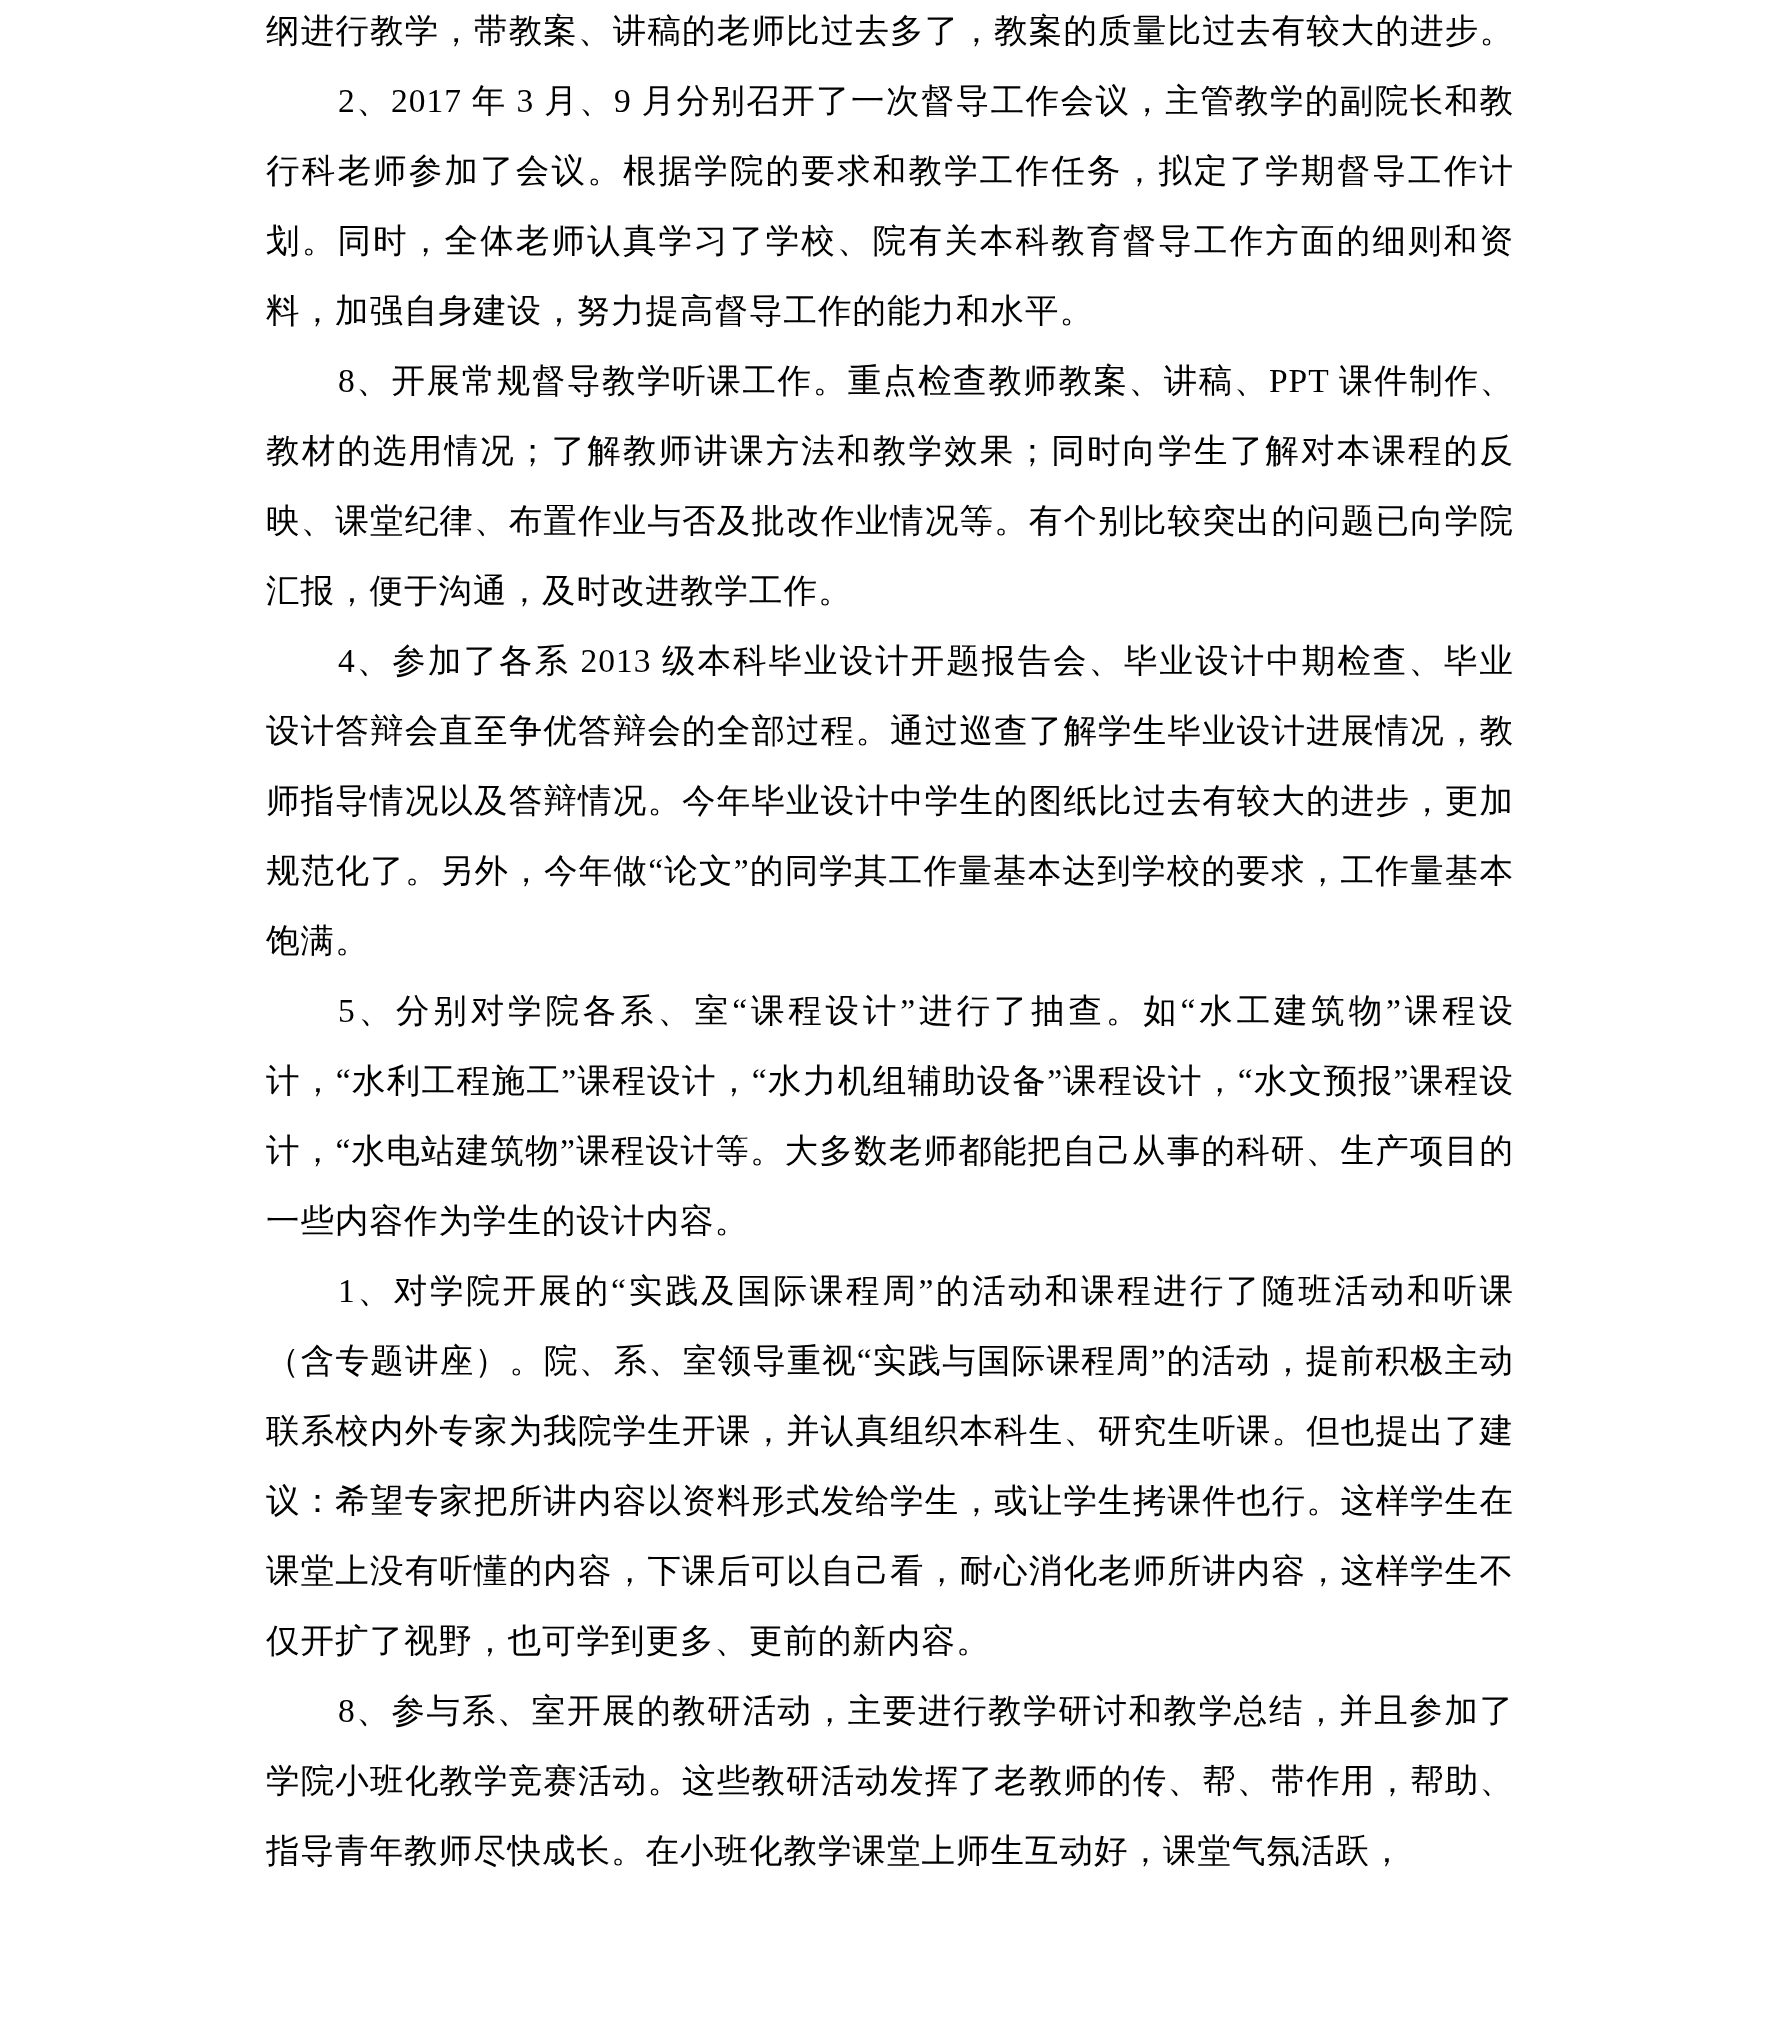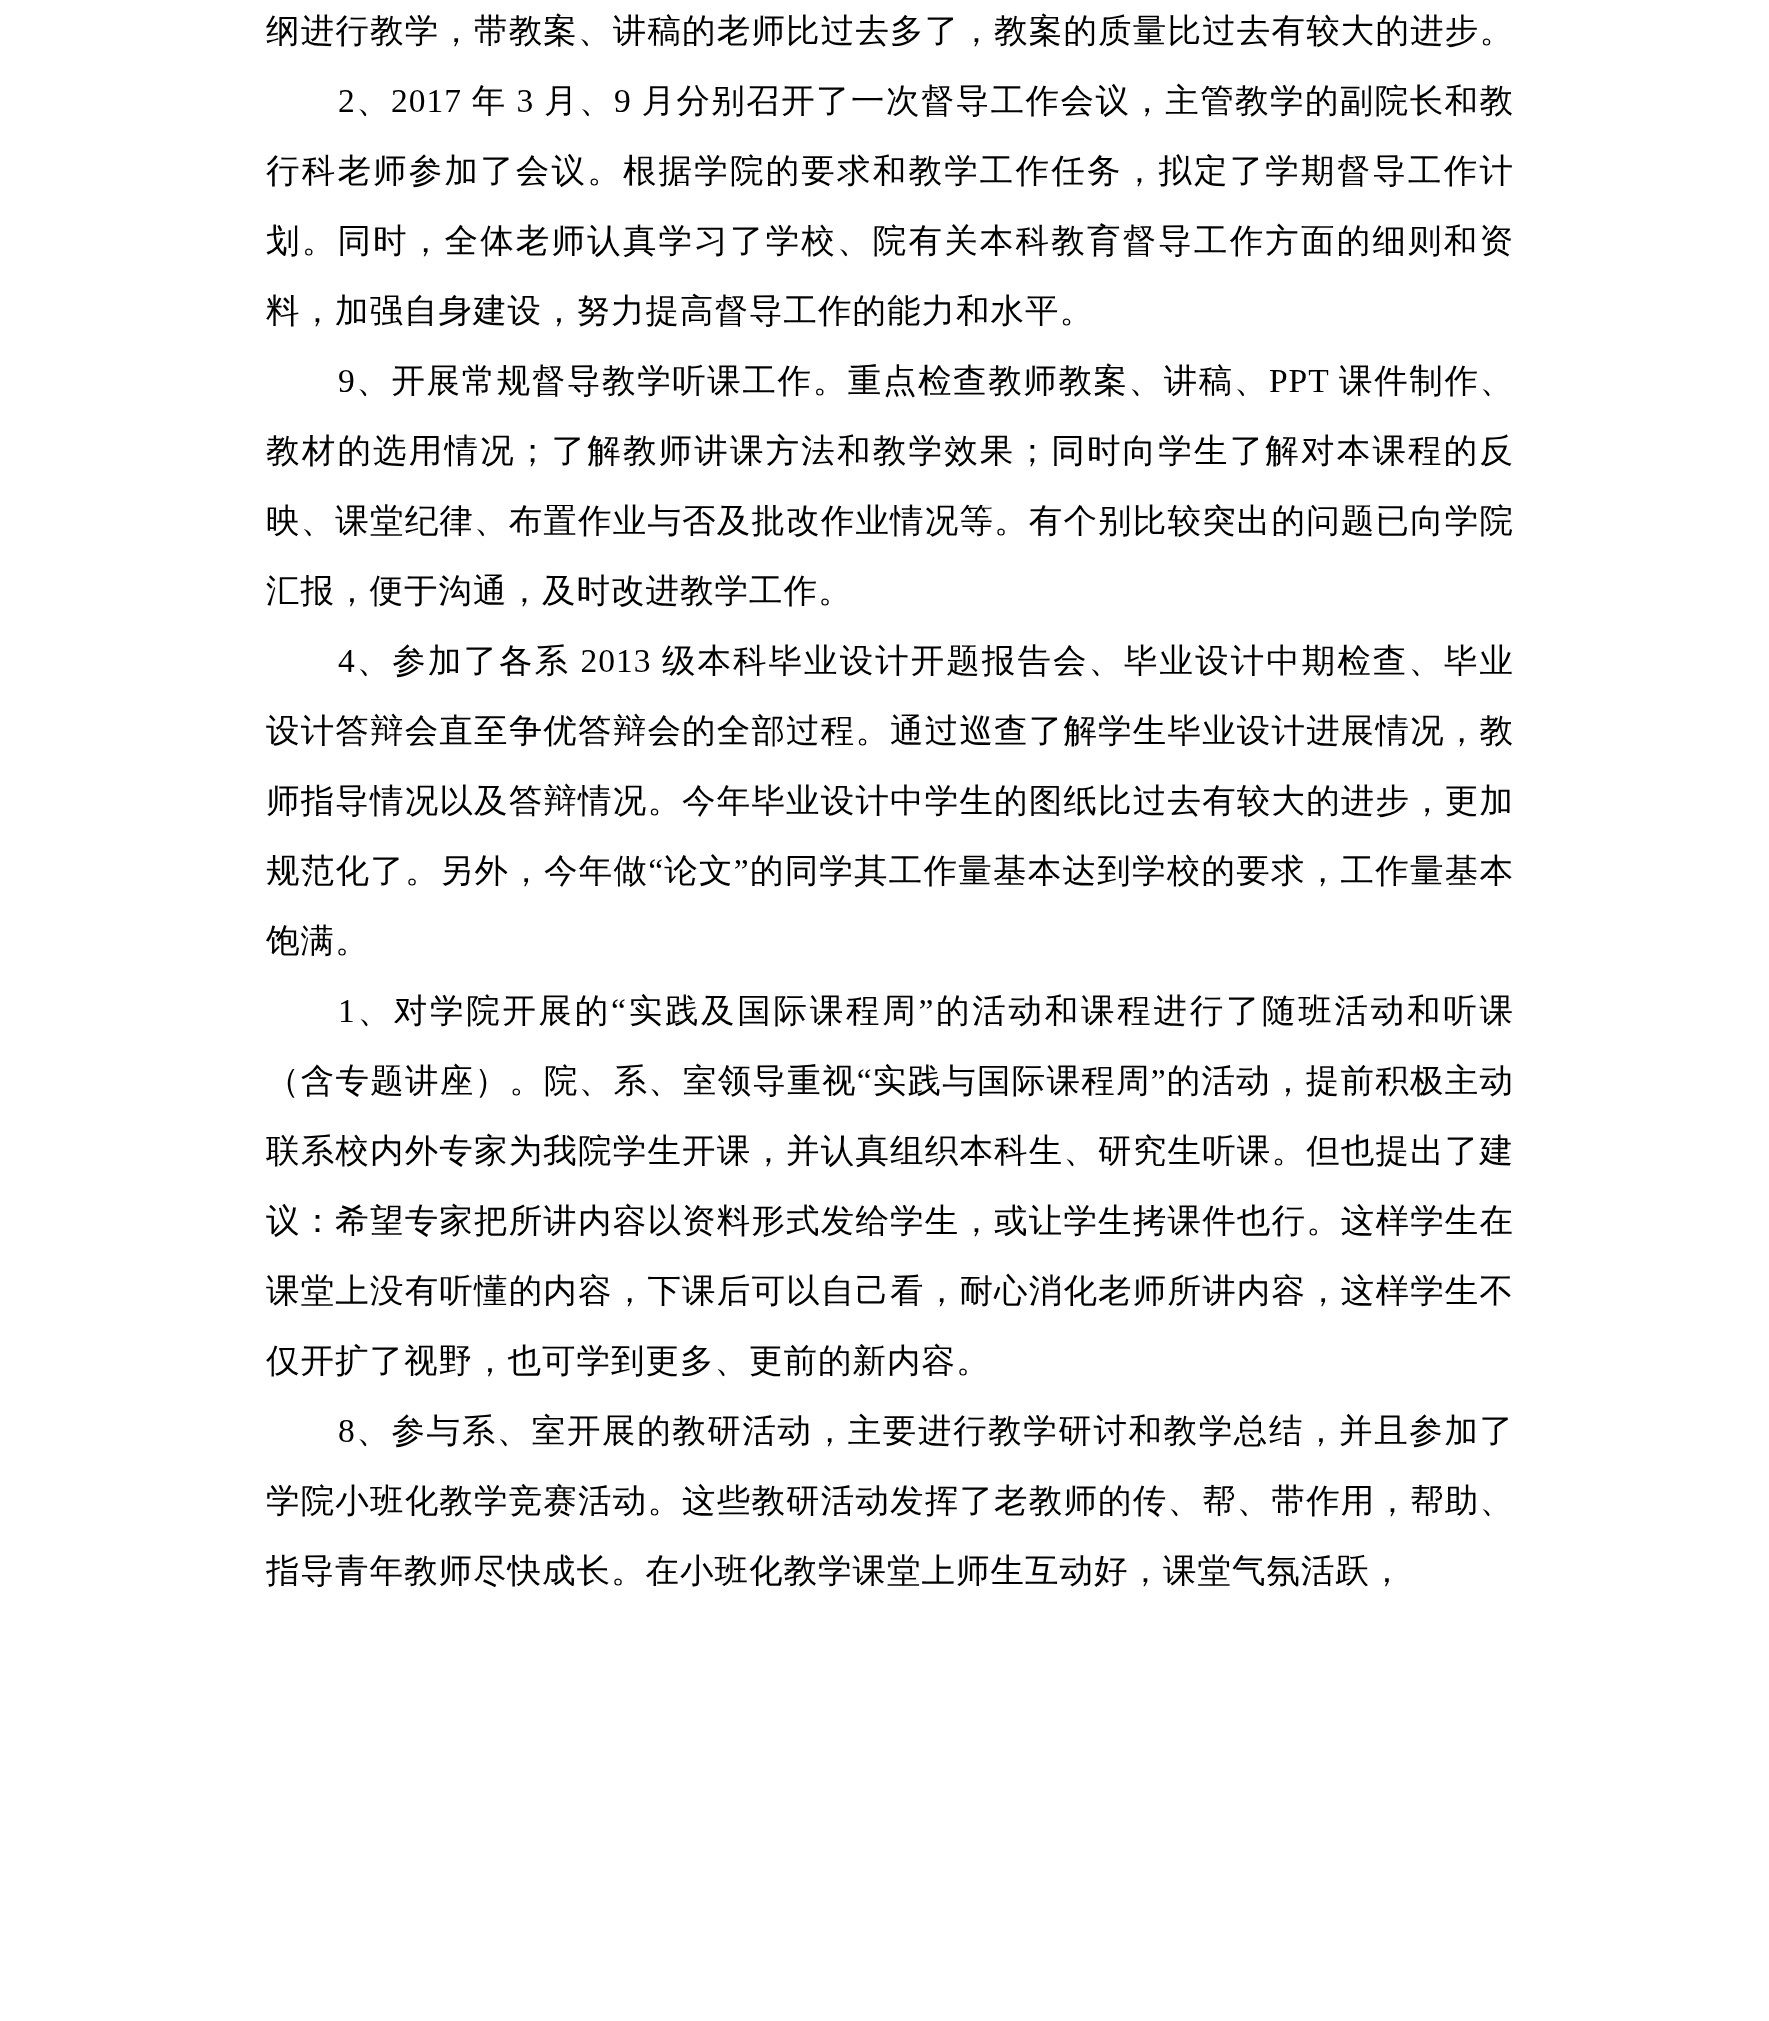--- a/index.html
+++ b/index.html
@@ -37,17 +37,18 @@
   .para-indent {
     text-indent: 72px;
   }
 </style>
 </head>
 <body>
 
 <div class="page">
   <p class="para-cont">纲进行教学，带教案、讲稿的老师比过去多了，教案的质量比过去有较大的进步。</p>
   <p class="para-indent">2、2017 年 3 月、9 月分别召开了一次督导工作会议，主管教学的副院长和教行科老师参加了会议。根据学院的要求和教学工作任务，拟定了学期督导工作计划。同时，全体老师认真学习了学校、院有关本科教育督导工作方面的细则和资料，加强自身建设，努力提高督导工作的能力和水平。</p>
-  <p class="para-indent">9、开展常规督导教学听课工作。重点检查教师教案、讲稿、PPT 课件制作、教材的选用情况；了解教师讲课方法和教学效果；同时向学生了解对本课程的反映、课堂纪律、布置作业与否及批改作业情况等。有个别比较突出的问题已向学院汇报，便于沟通，及时改进教学工作。</p>
+  <p class="para-indent">8、开展常规督导教学听课工作。重点检查教师教案、讲稿、PPT 课件制作、教材的选用情况；了解教师讲课方法和教学效果；同时向学生了解对本课程的反映、课堂纪律、布置作业与否及批改作业情况等。有个别比较突出的问题已向学院汇报，便于沟通，及时改进教学工作。</p>
   <p class="para-indent">4、参加了各系 2013 级本科毕业设计开题报告会、毕业设计中期检查、毕业设计答辩会直至争优答辩会的全部过程。通过巡查了解学生毕业设计进展情况，教师指导情况以及答辩情况。今年毕业设计中学生的图纸比过去有较大的进步，更加规范化了。另外，今年做“论文”的同学其工作量基本达到学校的要求，工作量基本饱满。</p>
+  <p class="para-indent">5、分别对学院各系、室“课程设计”进行了抽查。如“水工建筑物”课程设计，“水利工程施工”课程设计，“水力机组辅助设备”课程设计，“水文预报”课程设计，“水电站建筑物”课程设计等。大多数老师都能把自己从事的科研、生产项目的一些内容作为学生的设计内容。</p>
   <p class="para-indent">1、对学院开展的“实践及国际课程周”的活动和课程进行了随班活动和听课（含专题讲座）。院、系、室领导重视“实践与国际课程周”的活动，提前积极主动联系校内外专家为我院学生开课，并认真组织本科生、研究生听课。但也提出了建议：希望专家把所讲内容以资料形式发给学生，或让学生拷课件也行。这样学生在课堂上没有听懂的内容，下课后可以自己看，耐心消化老师所讲内容，这样学生不仅开扩了视野，也可学到更多、更前的新内容。</p>
   <p class="para-indent">8、参与系、室开展的教研活动，主要进行教学研讨和教学总结，并且参加了学院小班化教学竞赛活动。这些教研活动发挥了老教师的传、帮、带作用，帮助、指导青年教师尽快成长。在小班化教学课堂上师生互动好，课堂气氛活跃，</p>
 </div>
 
 </body></html>

